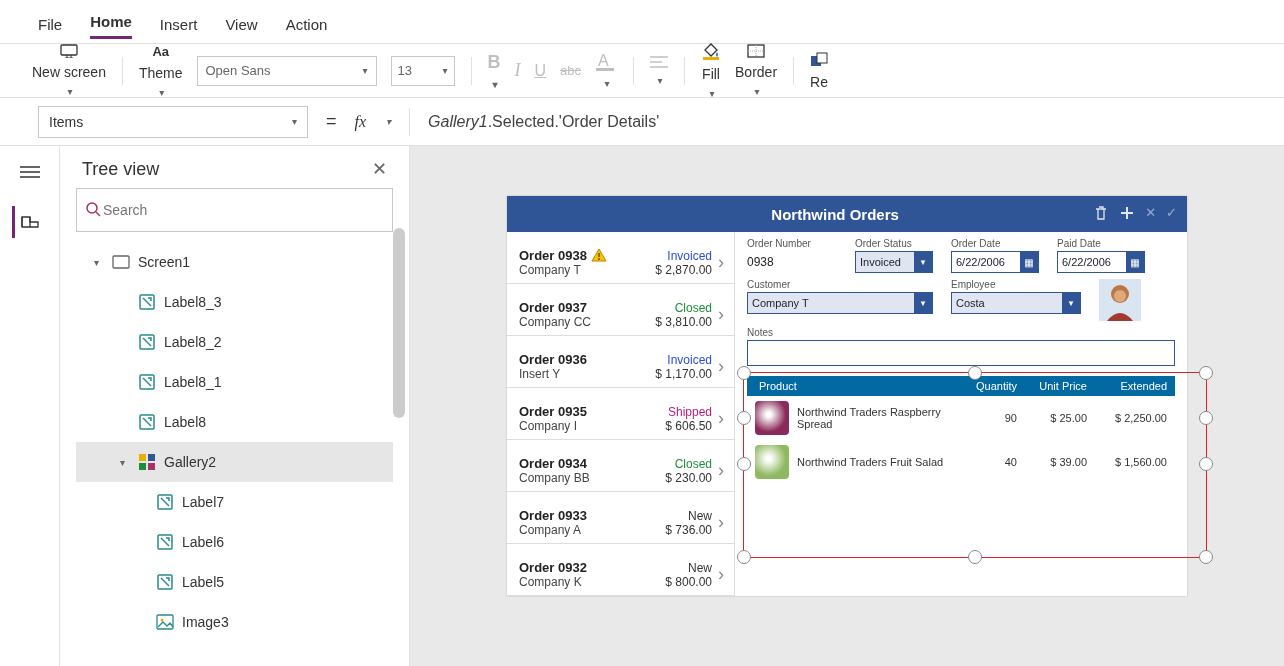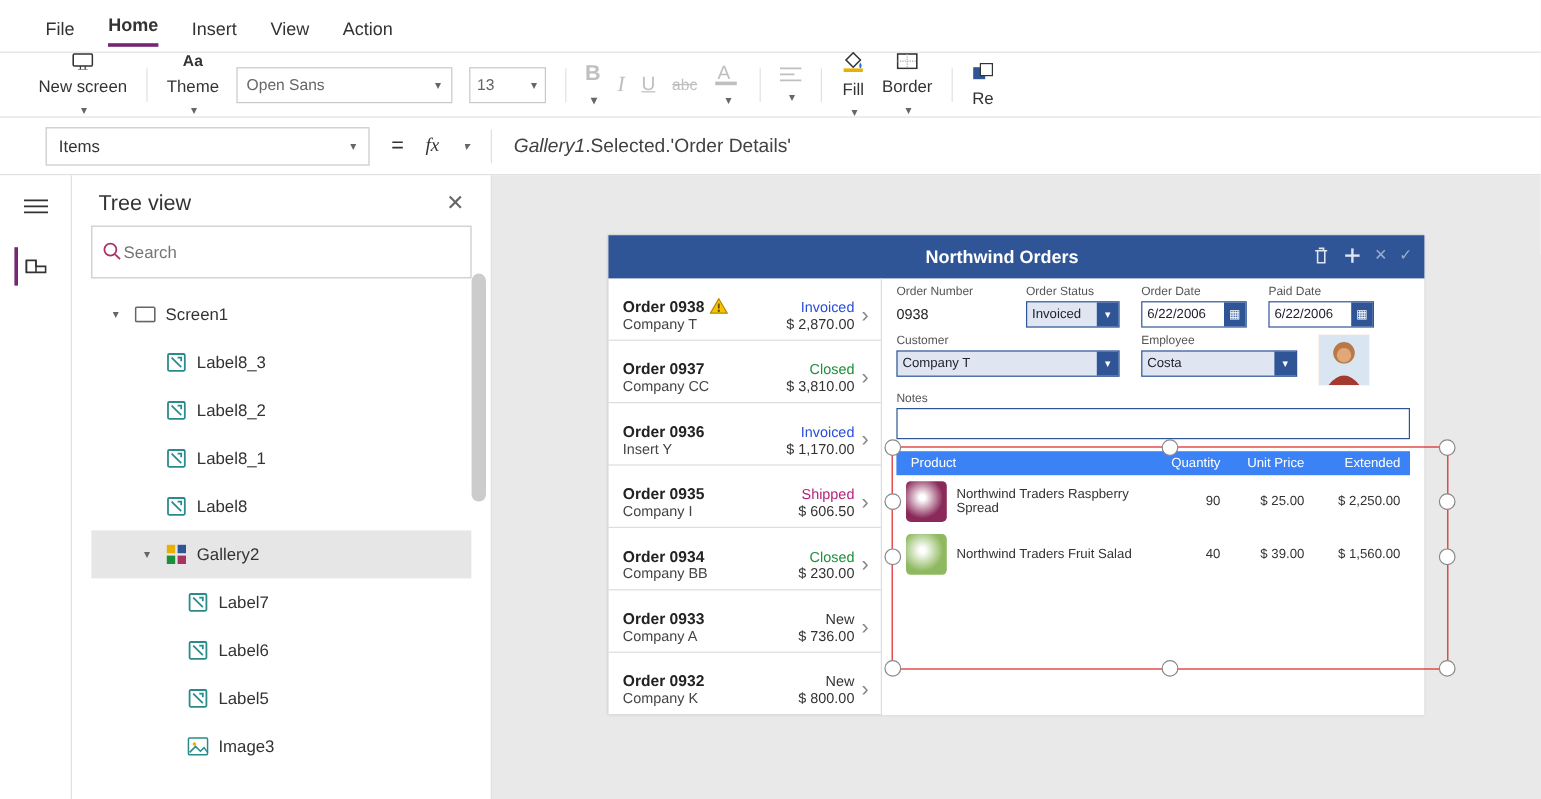--- a/index.html
+++ b/index.html
@@ -78,21 +78,21 @@
   .field-row { display:flex; gap:18px; margin-bottom:6px;}
   .field { display:flex; flex-direction:column; }
   .field label { font-size:10px; color:#555; margin-bottom:2px;}
   .field .val { font-size:12px; color:#222; height:22px; display:flex; align-items:center;}
   .sel-box { height:22px; border:1px solid #2f5597; background:#dfe6f2; display:flex; align-items:center; font-size:11px; padding:0 4px; justify-content:space-between; color:#223;}
   .sel-box .dd { width:18px; height:20px; background:#2f5597; color:#fff; display:flex; align-items:center;justify-content:center; font-size:9px; margin:-1px -4px -1px 4px;}
   .date-box { height:22px; border:1px solid #2f5597; display:flex; align-items:center; font-size:11px; padding:0 4px; justify-content:space-between; color:#223;}
   .date-box .cal { width:18px; height:20px; background:#2f5597; color:#fff; display:flex; align-items:center; justify-content:center; font-size:10px; margin:-1px -4px -1px 4px;}
   .avatar { width:42px; height:42px; border-radius:0; overflow:hidden; background:#e8c9a8; position:relative;}
   .notes-box { height:26px; border:1px solid #2f5597;}
-  .grid-header { background:#3b82f6; color:#fff; display:flex; font-size:11px; height:20px; align-items:center; padding:0 8px;}
+  .grid-header { background:#0369a1; color:#fff; display:flex; font-size:11px; height:20px; align-items:center; padding:0 8px;}
   .grid-header div:nth-child(1){ flex:1; padding-left:4px;}
   .grid-header div:nth-child(2){ width:70px; text-align:right;}
   .grid-header div:nth-child(3){ width:70px; text-align:right;}
   .grid-header div:nth-child(4){ width:80px; text-align:right;}
   .grid-row { display:flex; align-items:center; height:44px; padding:0 8px; font-size:11px;}
   .grid-row .thumb { width:34px; height:34px; border-radius:4px; margin-right:8px;}
   .grid-row .prod { flex:1;}
   .grid-row .q,.grid-row .p,.grid-row .e { text-align:right;}
   .grid-row .q{ width:70px;} .grid-row .p{width:70px;} .grid-row .e{width:80px;}
 

